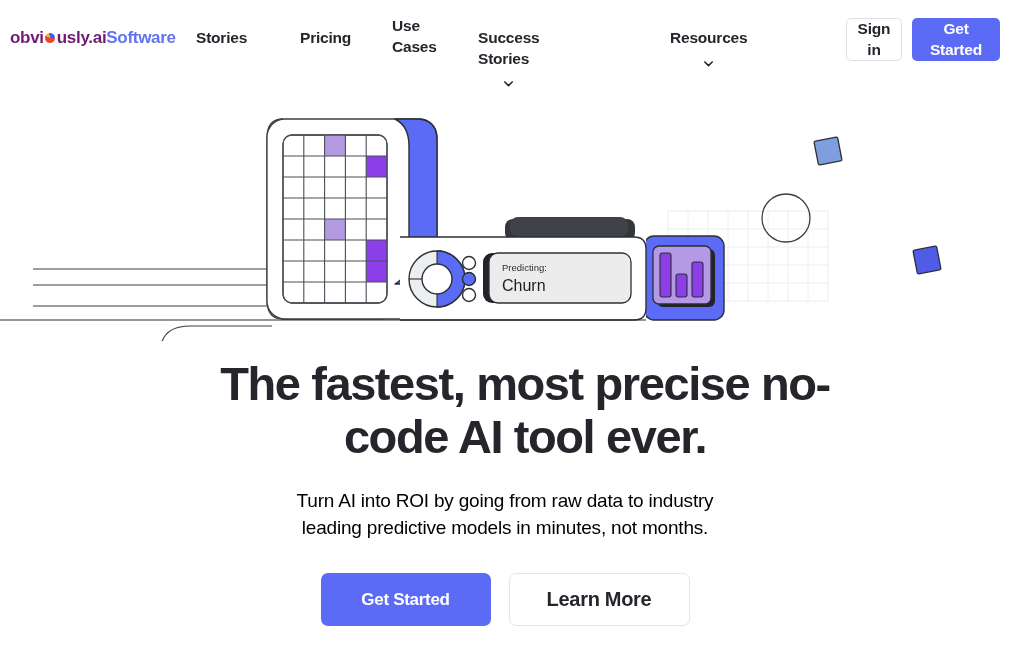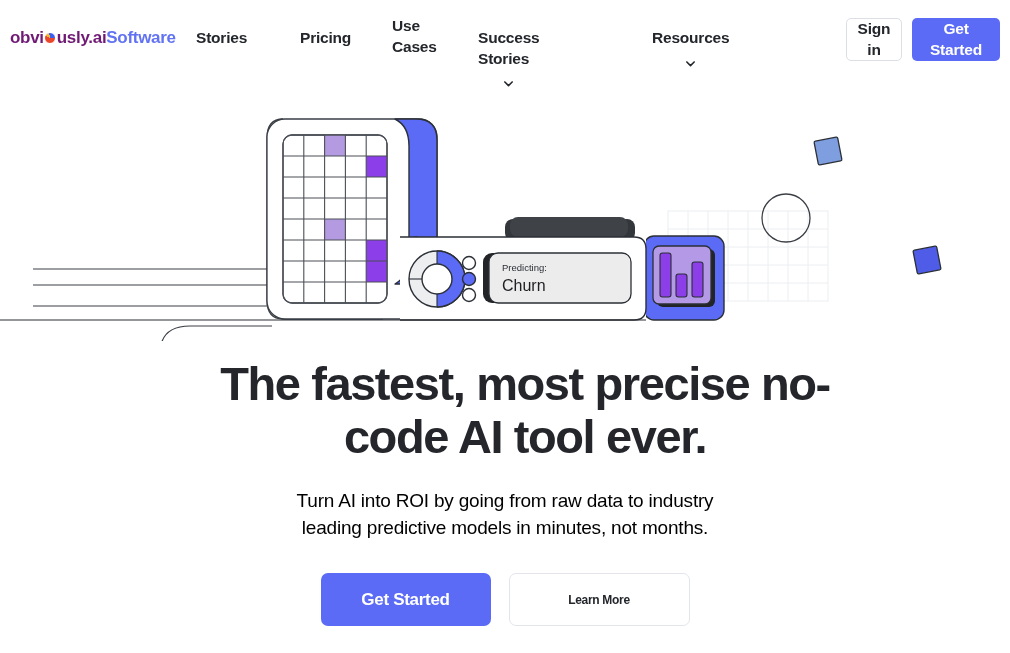--- a/index.html
+++ b/index.html
@@ -40,21 +40,21 @@
   .nav-link {
     font-size: 15.5px; font-weight: bold; color: #23262b;
     letter-spacing: -0.2px; cursor: pointer;
     display: flex; align-items: center; gap: 8px;
     line-height: 1.33;
   }
   .nav-link.l1 { position: absolute; left: 0px;   top: 28px; }
   .nav-link.l2 { position: absolute; left: 104px; top: 28px; }
   .nav-link.l3 { position: absolute; left: 196px; top: 16px; width: 46px; }
   .nav-link.l4 { position: absolute; left: 282px; top: 28px; flex-direction: column; }
-  .nav-link.l5 { position: absolute; left: 456px; top: 28px; flex-direction: column; }
+  .nav-link.l5 { position: absolute; left: 474px; top: 28px; flex-direction: column; }
   .caret {
     width: 11px; height: 11px; display: inline-block; position: relative; top: 1px;
   }
   .caret svg { display:block; }
 
   .nav-actions { position: absolute; right: 10px; top: 18px; display: flex; gap: 10px; align-items: flex-start; }
   .btn-signin {
     width: 56px; height: 43px; border: 1px solid #dcdfe5; border-radius: 5px;
     background: #fff; color: #23262b; font-size: 15.5px; font-weight: bold;
     font-family: "Liberation Sans", sans-serif;
@@ -92,21 +92,21 @@
     position: absolute; left: 0; top: 573px; width: 1010px;
     display: flex; justify-content: center; gap: 18px;
   }
   .cta-primary {
     width: 170px; height: 53px; border: none; border-radius: 7px;
     background: #5b6bf5; color: #fff; font-size: 17px; font-weight: bold;
     font-family: "Liberation Sans", sans-serif; letter-spacing: -0.3px; cursor: pointer;
   }
   .cta-secondary {
     width: 181px; height: 53px; border: 1px solid #e3e5ea; border-radius: 7px;
-    background: #fff; color: #23262b; font-size: 12px; font-weight: bold;
+    background: #fff; color: #23262b; font-size: 20px; font-weight: bold;
     font-family: "Liberation Sans", sans-serif; letter-spacing: -0.3px; cursor: pointer;
   }
 </style>
 </head>
 <body>
 
 <div class="page">
 
   <nav class="nav">
 

